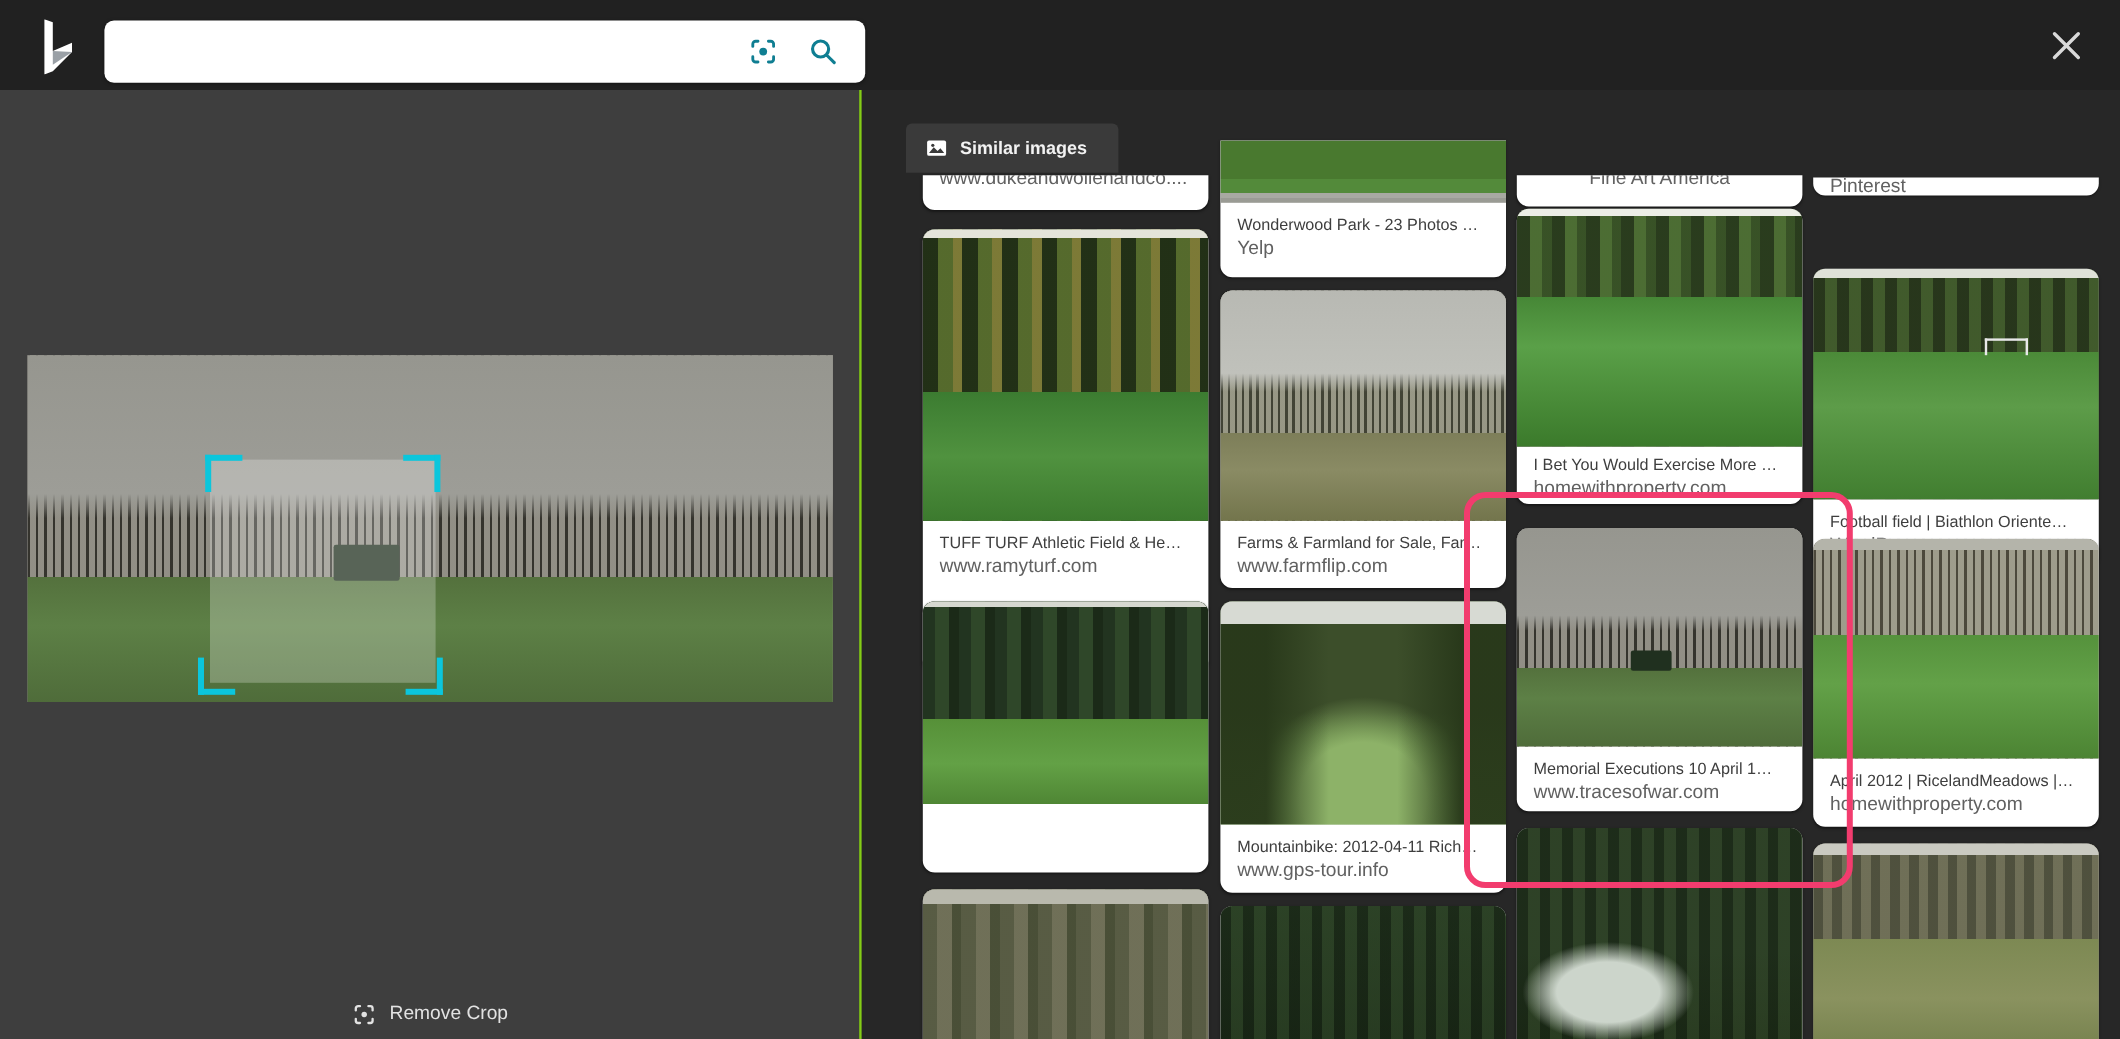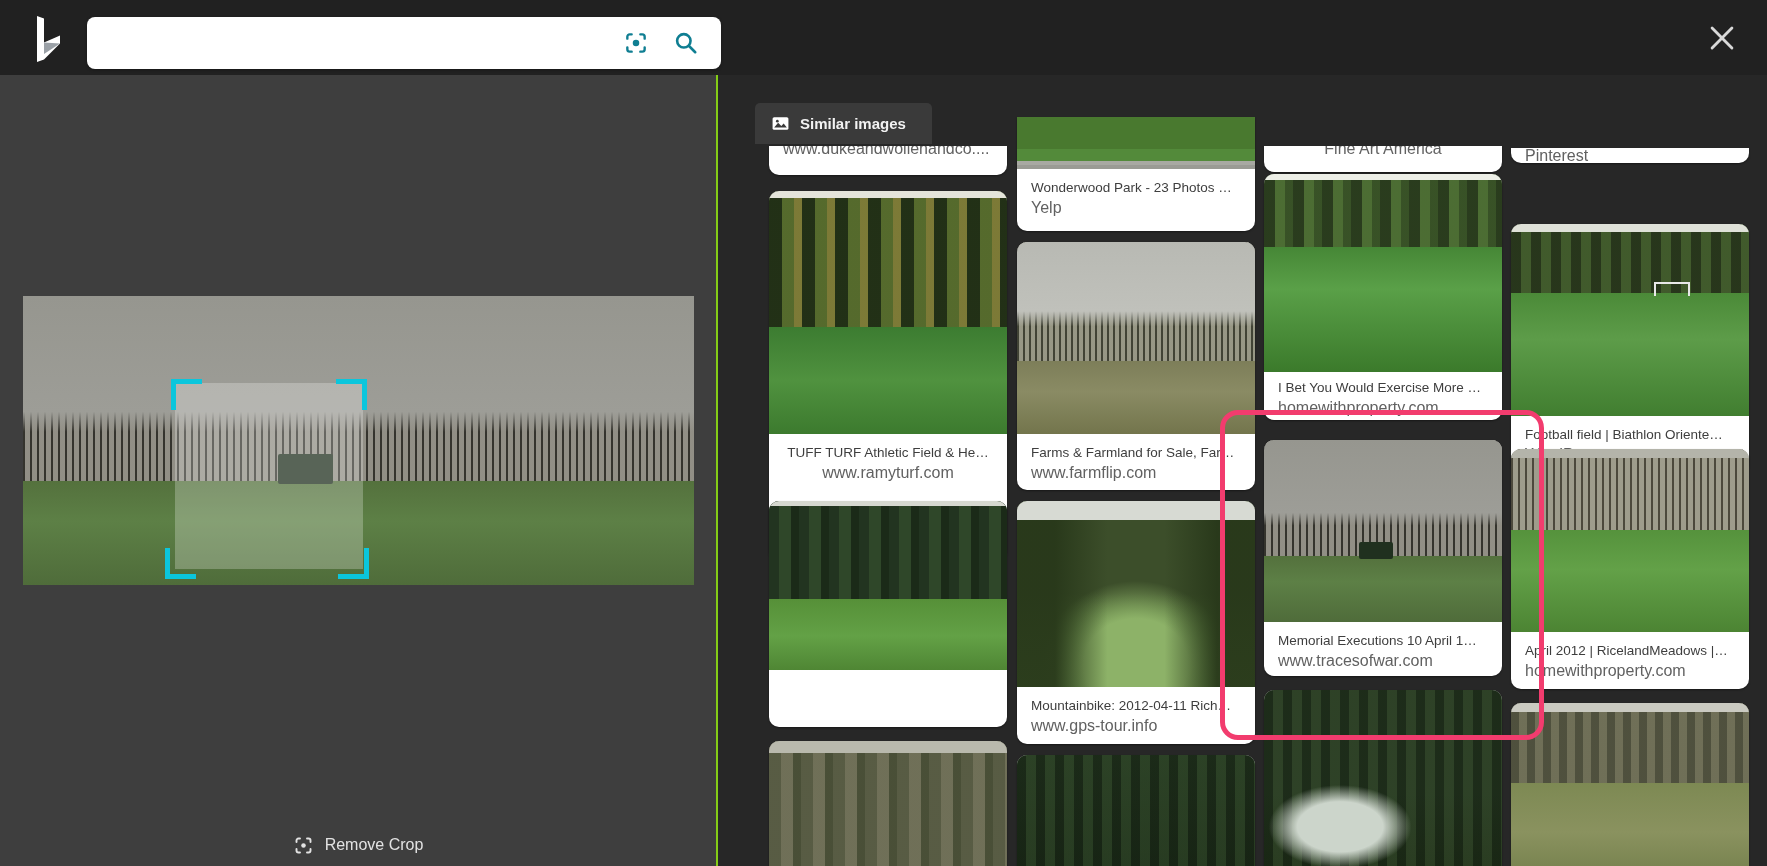--- a/index.html
+++ b/index.html
@@ -183,21 +183,21 @@
       </svg>
       <span>Similar images</span>
     </div>
 
     <div class="col c1">
       <div class="card cut-top" style="top:71px;height:29px;">
         <div class="cap" style="padding-top:0;">
           <div class="src" style="margin-top:-7px;">www.dukeandwollenandco....</div>
         </div>
       </div>
-      <div class="card" style="top:116px;height:369px;text-align:center;">
+      <div class="card" style="top:116px;height:369px;">
         <div class="thumb t-autumnpark" style="height:243px;"></div>
         <div class="cap">
           <div class="title">TUFF TURF Athletic Field &amp; He…</div>
           <div class="src">www.ramyturf.com</div>
         </div>
       </div>
       <div class="card" style="top:426px;height:226px;">
         <div class="thumb t-pinemeadow" style="height:169px;"></div>
       </div>
       <div class="card cut-bottom" style="top:666px;height:200px;">

